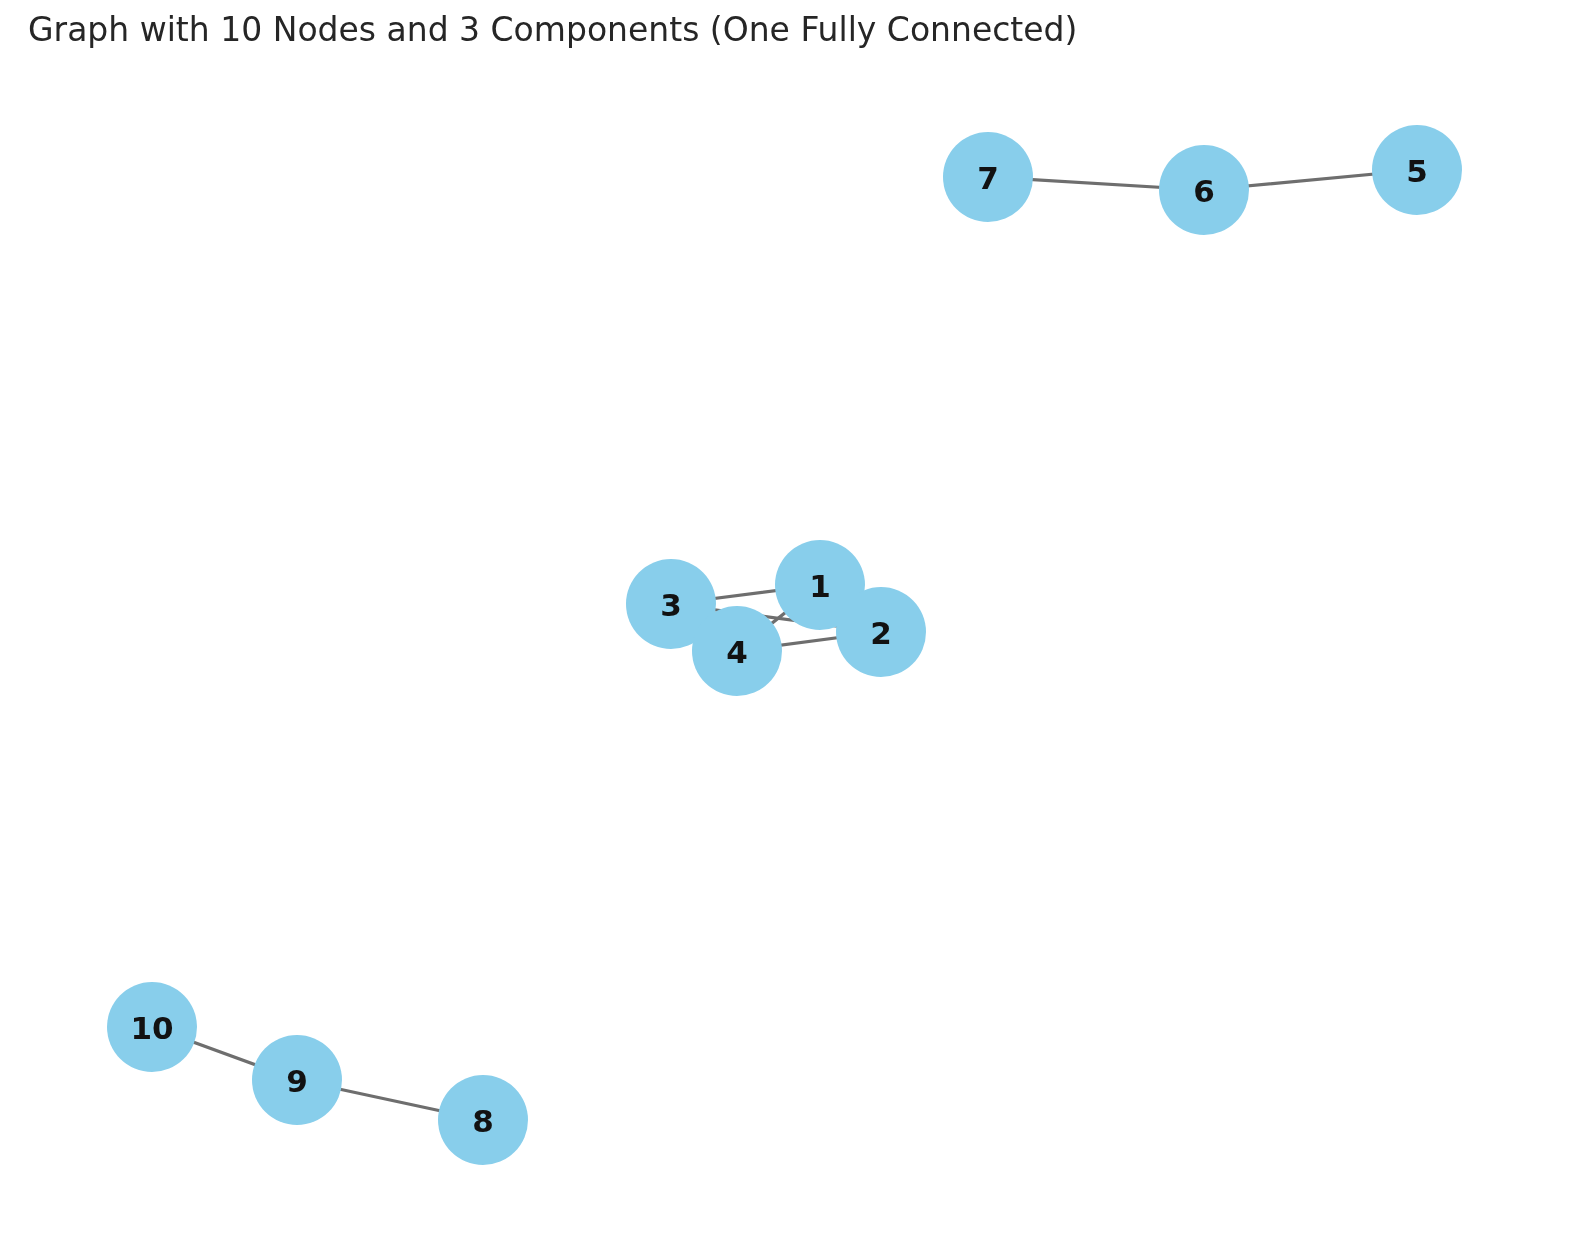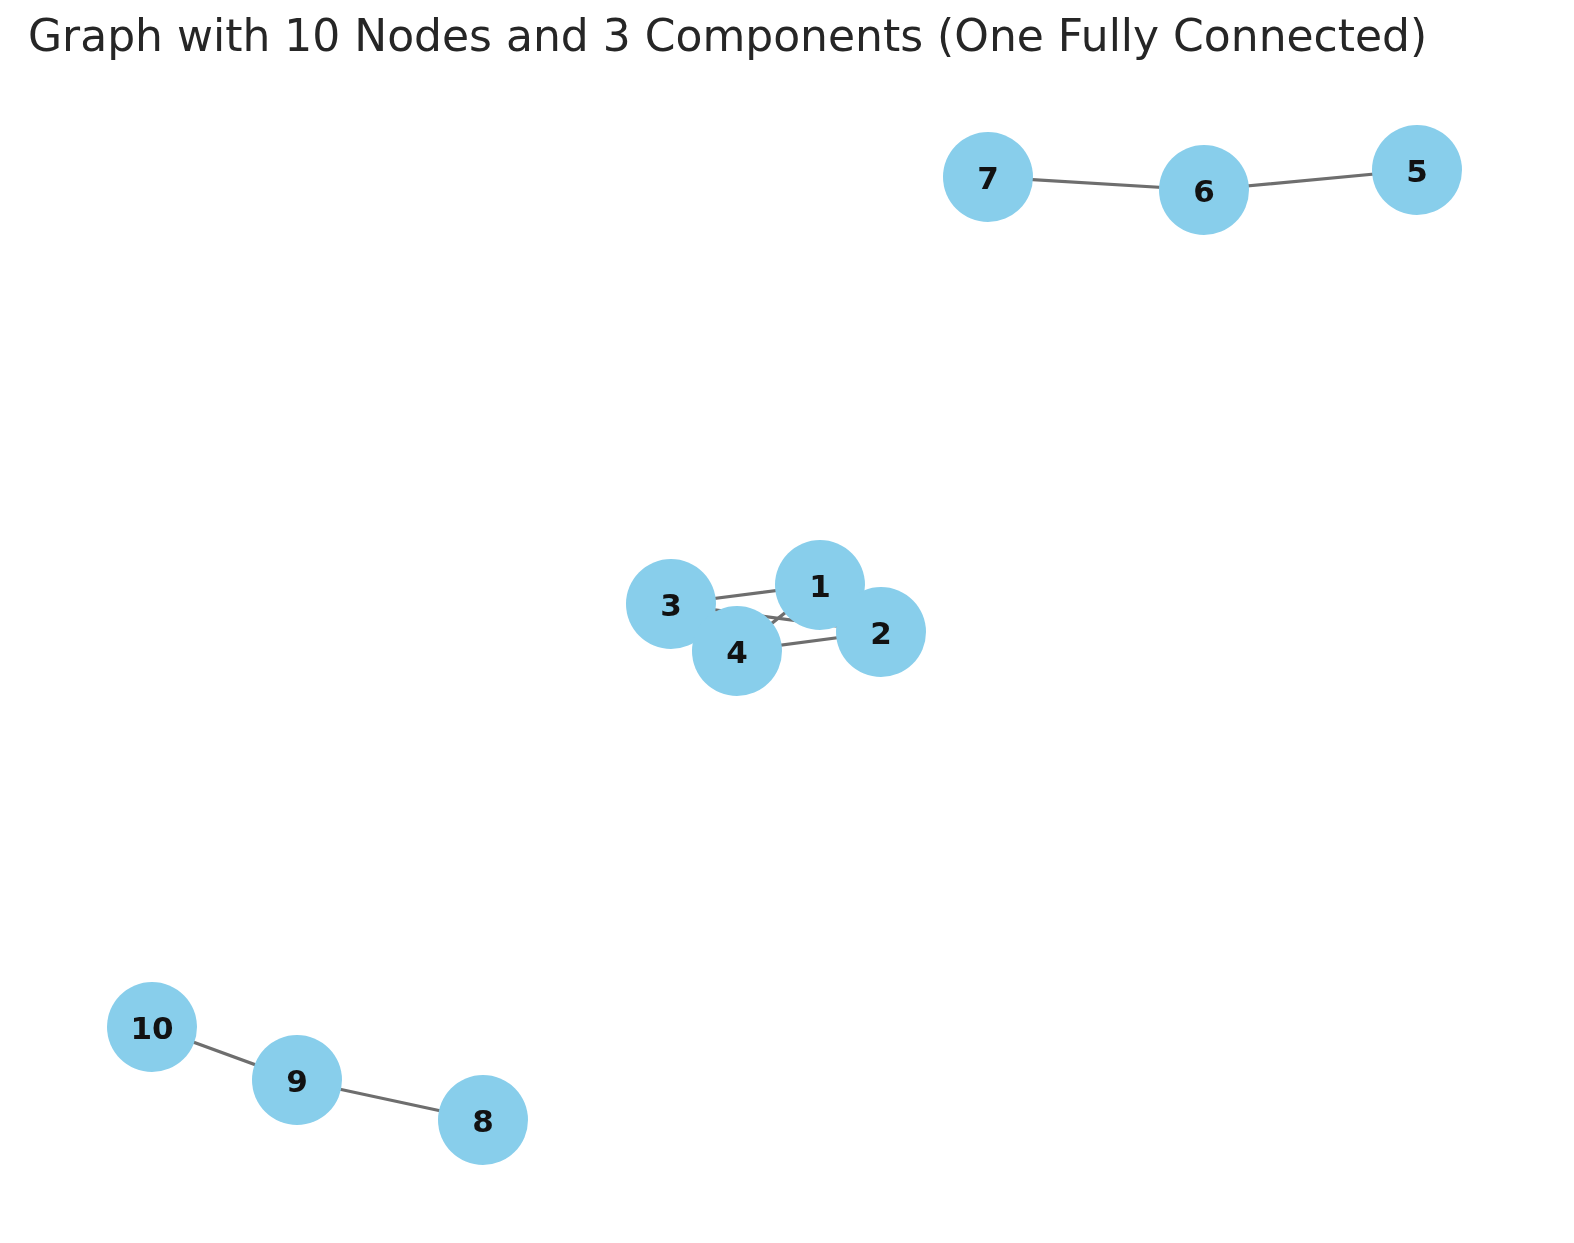--- a/index.html
+++ b/index.html
@@ -15,21 +15,21 @@
     width: 1574px;
     height: 1243px;
     background: #ffffff;
     overflow: hidden;
   }
   #graph-title {
     position: absolute;
     left: 28px;
     top: 10px;
     font-family: "DejaVu Sans", sans-serif;
-    font-size: 44px;
+    font-size: 33px;
     font-weight: 400;
     color: #262626;
     white-space: nowrap;
     letter-spacing: 0px;
   }
   #graph-svg {
     position: absolute;
     left: 0;
     top: 0;
     width: 1574px;

